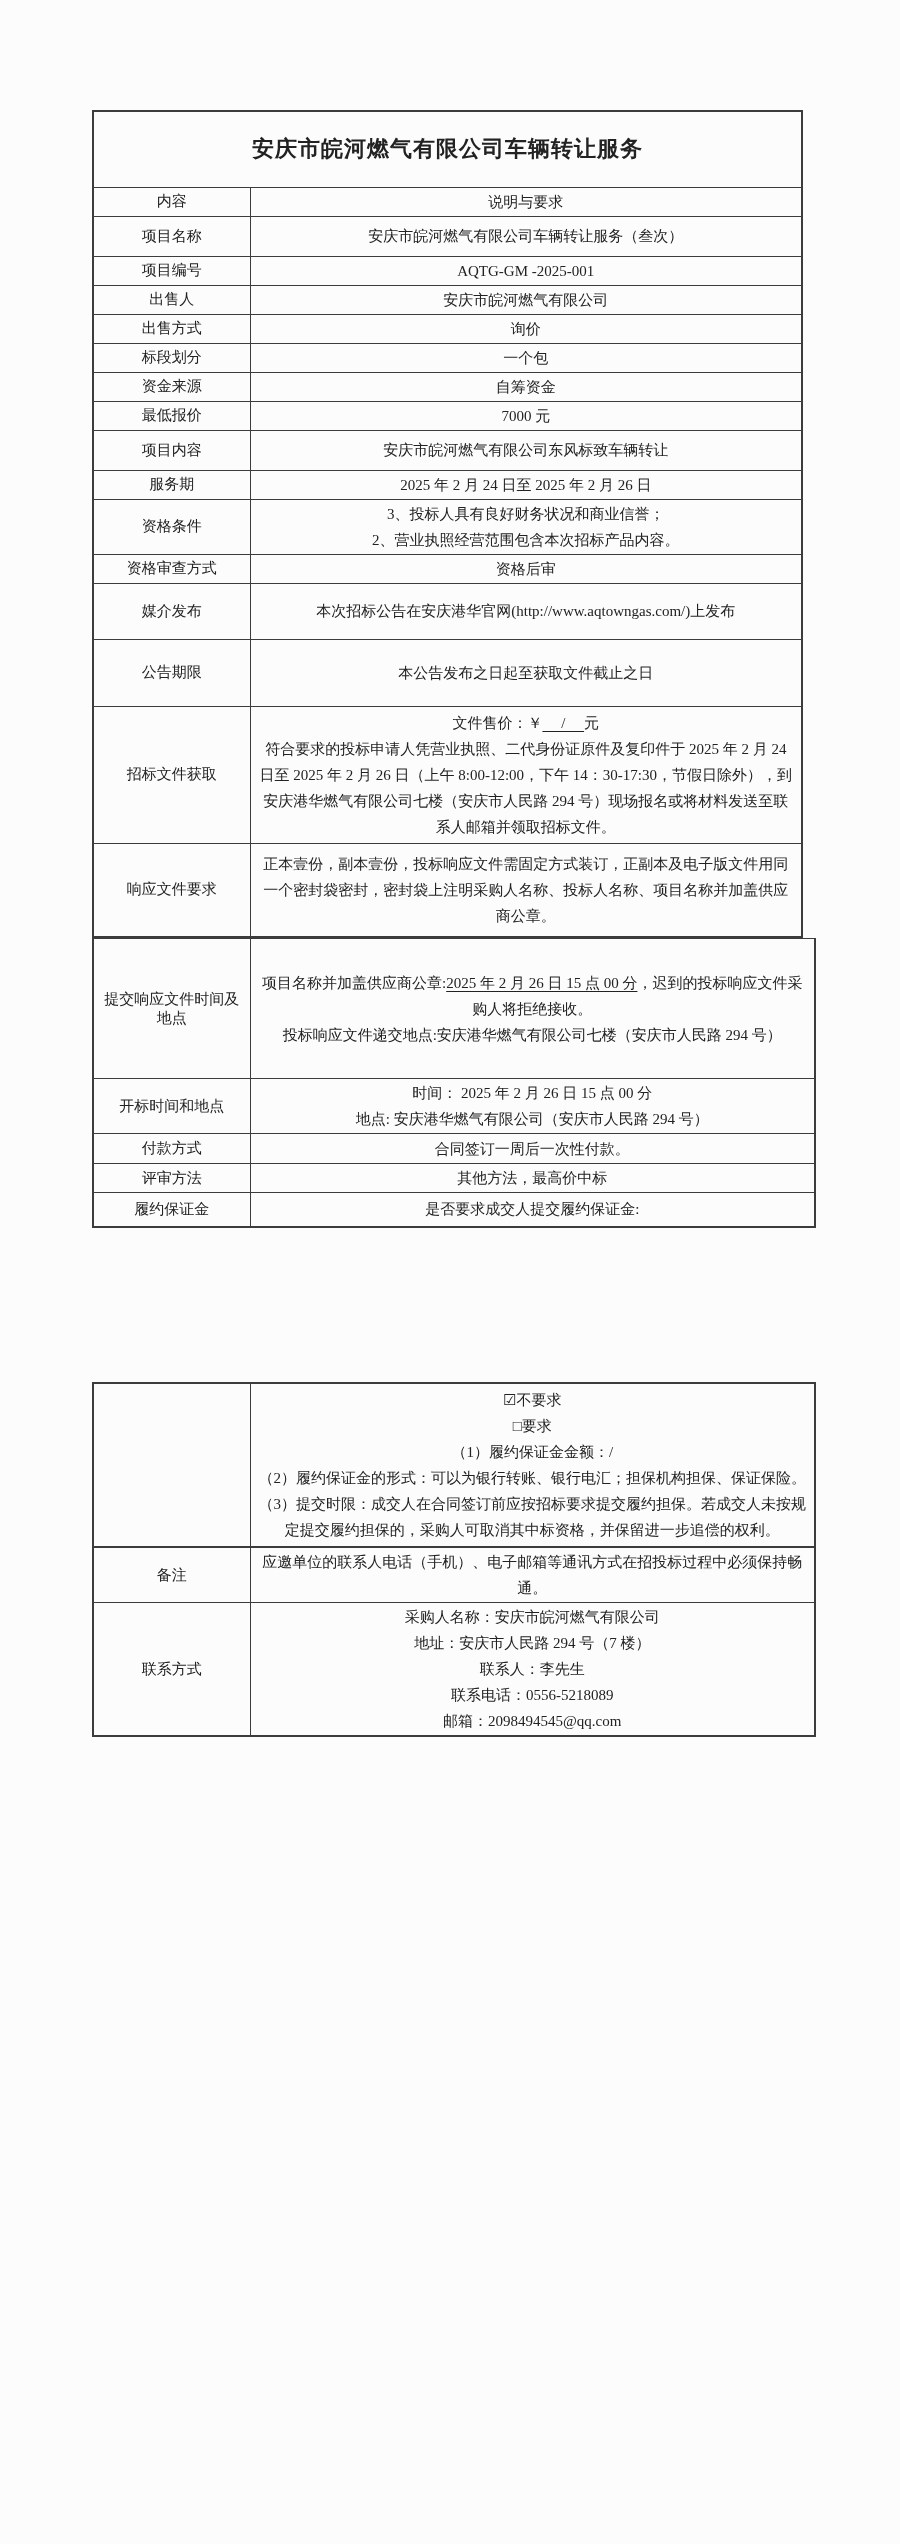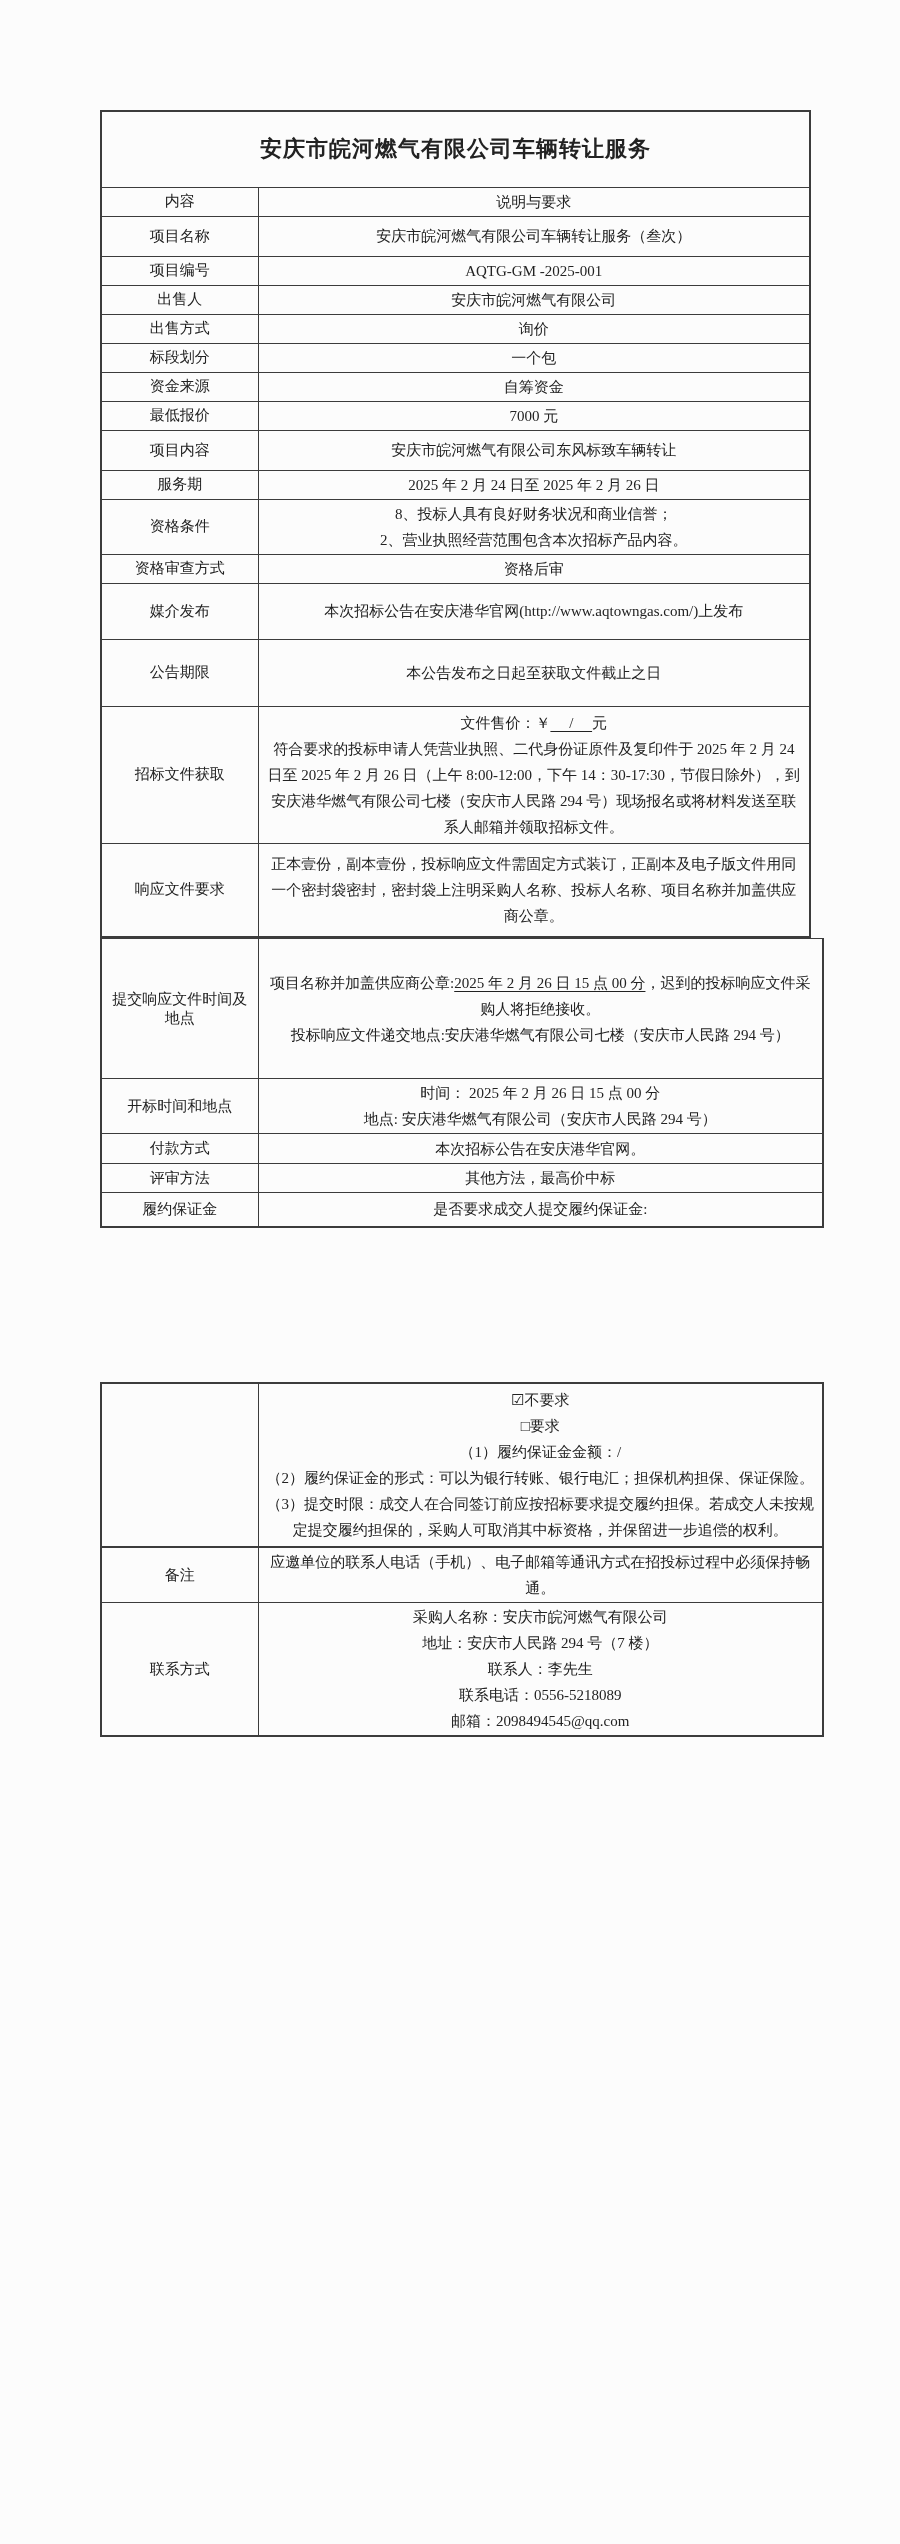--- a/index.html
+++ b/index.html
@@ -8,21 +8,21 @@
     font-family:"Liberation Serif","DejaVu Serif",serif;
     color:#222222;
   }
   .page{
     position:relative;
     width:900px;
     height:2544px;
     background:#fcfcfc;
     overflow:hidden;
   }
-  .doc-block{position:absolute;left:100px;}
+  .doc-block{position:absolute;left:92px;}
   #block-1{top:110px;}
   #block-2{top:1382px;}
   table{
     border-collapse:collapse;
     table-layout:fixed;
     background:#fcfcfc;
   }
   #t1a{width:711px;border:2px solid #3c3c3c;}
   #t1b{width:724px;border:2px solid #3c3c3c;border-top:none;}
   #t2{width:724px;border:2px solid #3c3c3c;padding-left:24px;}
@@ -133,21 +133,21 @@
           </tr>
           <tr>
             <td class="lbl">服务期</td>
             <td class="val">
               <div class="line"><span>2025 年 2 月 24 日至 2025 年 2 月 26 日</span></div>
             </td>
           </tr>
           <tr>
             <td class="lbl">资格条件</td>
             <td class="val">
-              <div class="line"><span>8、投标人具有良好财务状况和商业信誉；</span></div>
+              <div class="line"><span>3、投标人具有良好财务状况和商业信誉；</span></div>
               <div class="line"><span>2、营业执照经营范围包含本次招标产品内容。</span></div>
             </td>
           </tr>
           <tr>
             <td class="lbl">资格审查方式</td>
             <td class="val">
               <div class="line"><span>资格后审</span></div>
             </td>
           </tr>
           <tr>
@@ -193,21 +193,21 @@
           <tr>
             <td class="lbl">开标时间和地点</td>
             <td class="val">
               <div class="line"><span>时间： 2025 年 2 月 26 日 15 点 00 分</span></div>
               <div class="line"><span>地点: 安庆港华燃气有限公司（安庆市人民路 294 号）</span></div>
             </td>
           </tr>
           <tr>
             <td class="lbl">付款方式</td>
             <td class="val">
-              <div class="line"><span>本次招标公告在安庆港华官网。</span></div>
+              <div class="line"><span>合同签订一周后一次性付款。</span></div>
             </td>
           </tr>
           <tr>
             <td class="lbl">评审方法</td>
             <td class="val">
               <div class="line"><span>其他方法，最高价中标</span></div>
             </td>
           </tr>
           <tr>
             <td class="lbl">履约保证金</td>

